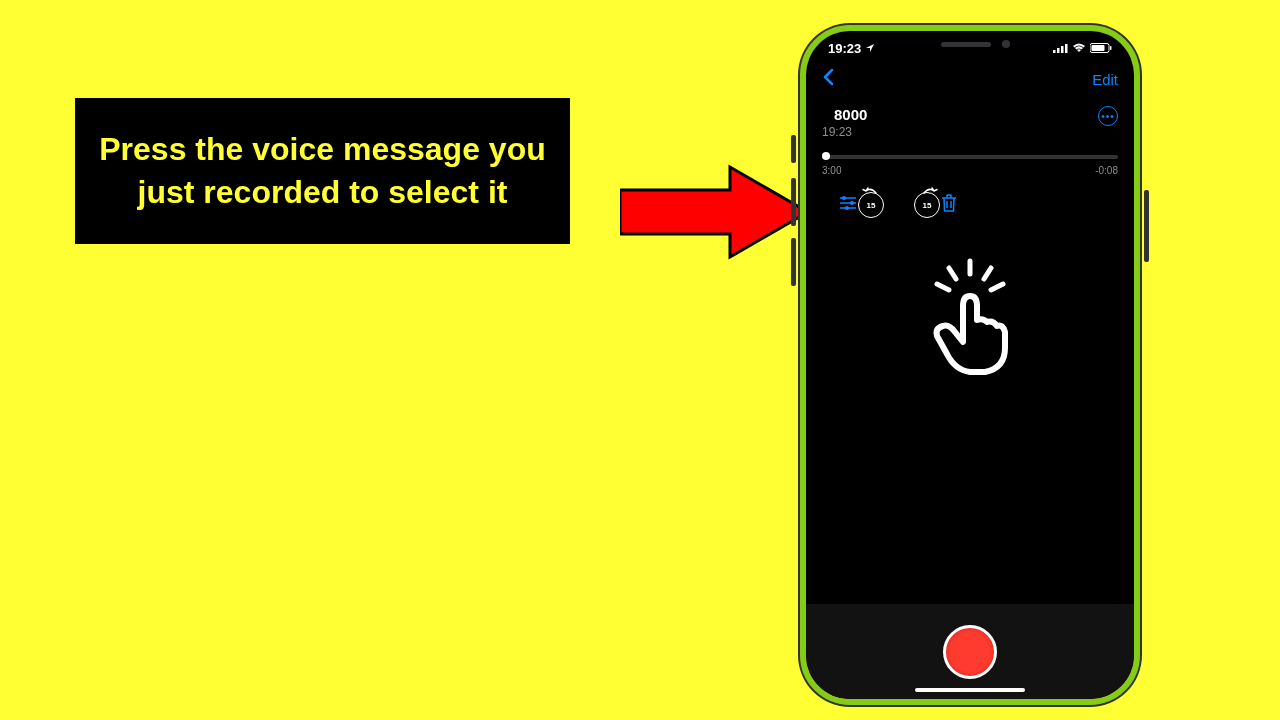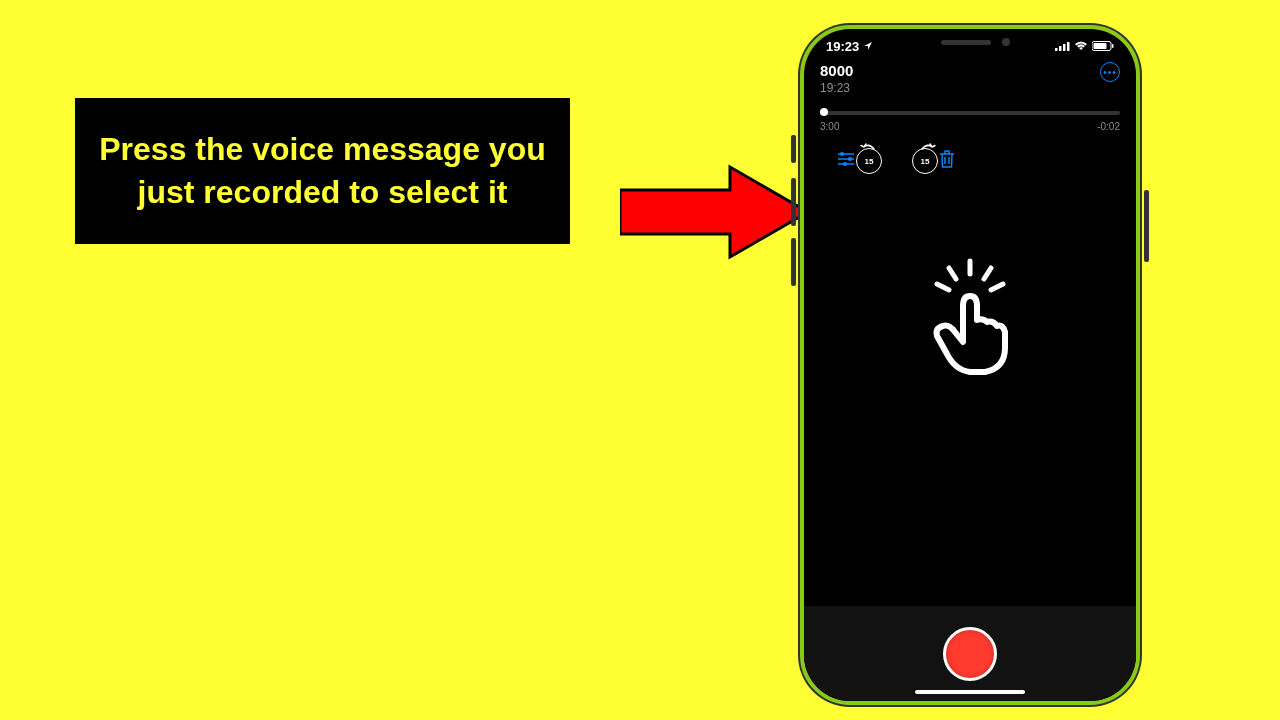--- a/index.html
+++ b/index.html
@@ -31,21 +31,21 @@
       left: 620px;
       top: 162px;
     }
     .phone {
       position: absolute;
       left: 800px;
       top: 25px;
       width: 340px;
       height: 680px;
       background: #f97316;
-      border: 4px solid #84cc16;
+      border: 6px solid #84cc16;
       border-radius: 50px;
       overflow: hidden;
       box-shadow: 0 0 0 2px #333;
     }
     .side-button {
       position: absolute;
       background: #333;
       border-radius: 2px;
     }
     .side-button.left-1 { left: 791px; top: 135px; width: 5px; height: 28px; }
@@ -137,20 +137,21 @@
     }
     .recording-header {
       display: flex;
       justify-content: space-between;
       align-items: flex-start;
     }
     .recording-name {
       font-size: 15px;
       font-weight: 600;
       color: #fff;
+      margin-left: 12px;
     }
     .recording-time {
       font-size: 12px;
       color: #8e8e93;
       margin-top: 2px;
     }
     .more-circle {
       width: 20px;
       height: 20px;
       border: 1.5px solid #0A84FF;
@@ -293,37 +294,45 @@
         <span>
           <svg width="22" height="10" viewBox="0 0 22 10">
               <rect x="0" y="0.5" width="19" height="9" rx="2" fill="none" stroke="#fff" stroke-width="1"></rect>
               <rect x="1.5" y="2" width="13" height="6" rx="1" fill="#fff"></rect>
               <rect x="20" y="3" width="1.5" height="4" rx="0.7" fill="#fff"></rect>
             </svg>
         </span>
       </div>
     </div>
 
+    <div class="nav-bar">
+      <span class="back-chevron">
+        <svg width="12" height="18" viewBox="0 0 12 18">
+            <path d="M10 2 L3 9 L10 16" stroke="#0A84FF" stroke-width="2.5" fill="none" stroke-linecap="round" stroke-linejoin="round"></path>
+          </svg>
+      </span>
+      <span class="edit-link">Edit</span>
+    </div>
 
 
 
     <div class="recording-item">
       <div class="recording-header">
         <div>
           <div class="recording-name">8000</div>
           <div class="recording-time">19:23</div>
         </div>
         <div class="more-circle">•••</div>
       </div>
       <div class="timeline">
         <div class="timeline-dot"></div>
       </div>
       <div class="timeline-labels">
         <span>3:00</span>
-        <span>-0:02</span>
+        <span>-0:08</span>
       </div>
       <div class="controls">
         <span>
           <svg width="20" height="16" viewBox="0 0 20 16">
               <line x1="2" y1="3" x2="18" y2="3" stroke="#0A84FF" stroke-width="1.5"></line>
               <circle cx="6" cy="3" r="2" fill="#0A84FF"></circle>
               <line x1="2" y1="8" x2="18" y2="8" stroke="#0A84FF" stroke-width="1.5"></line>
               <circle cx="14" cy="8" r="2" fill="#0A84FF"></circle>
               <line x1="2" y1="13" x2="18" y2="13" stroke="#0A84FF" stroke-width="1.5"></line>
               <circle cx="9" cy="13" r="2" fill="#0A84FF"></circle>

